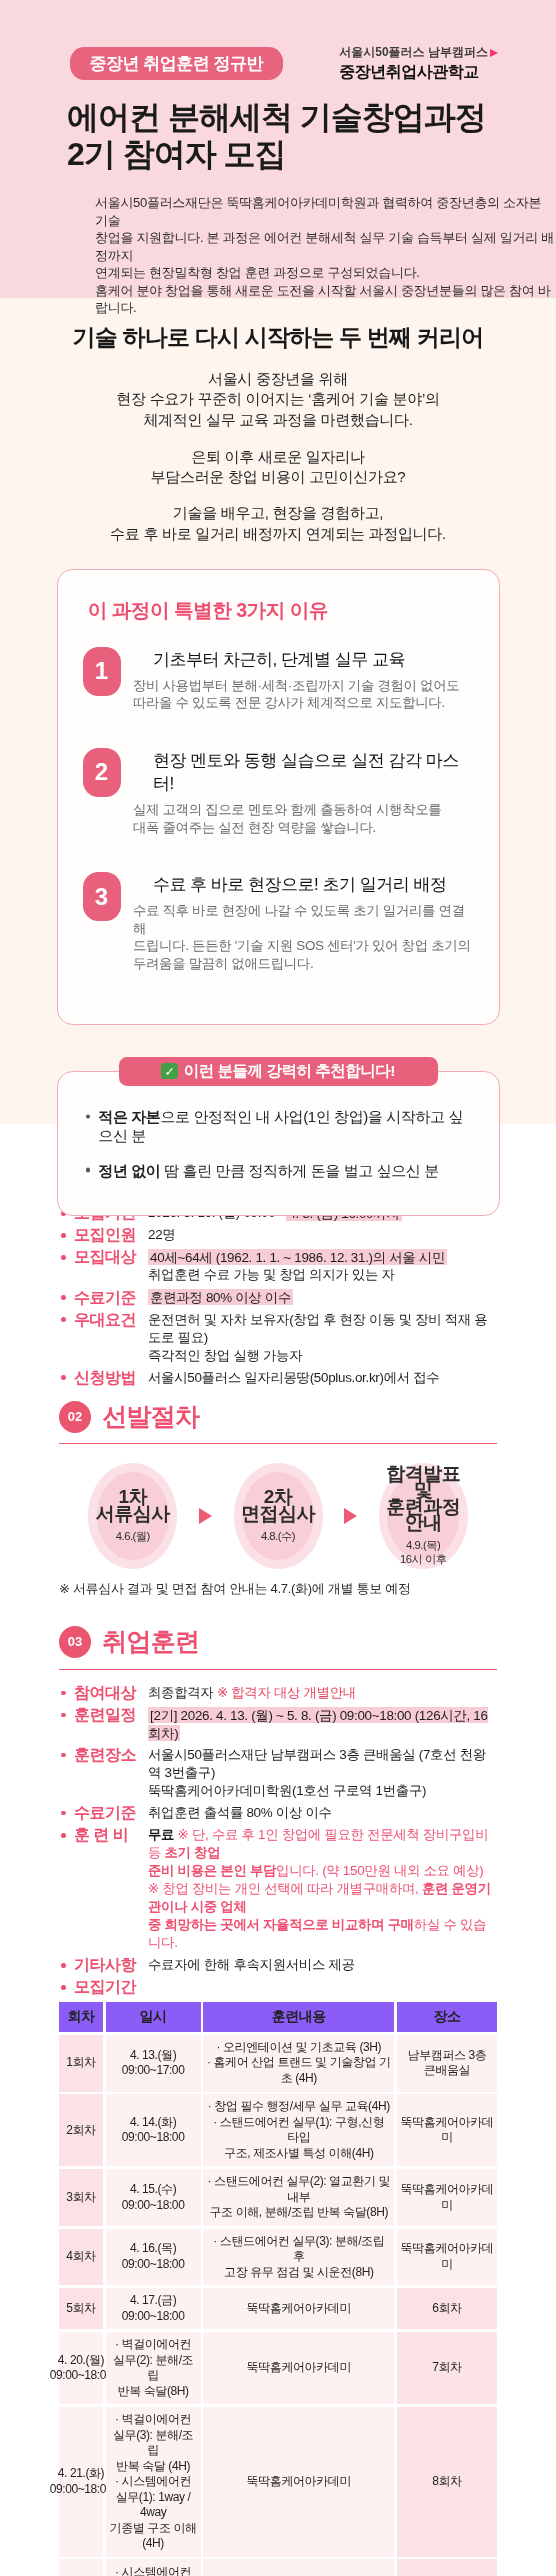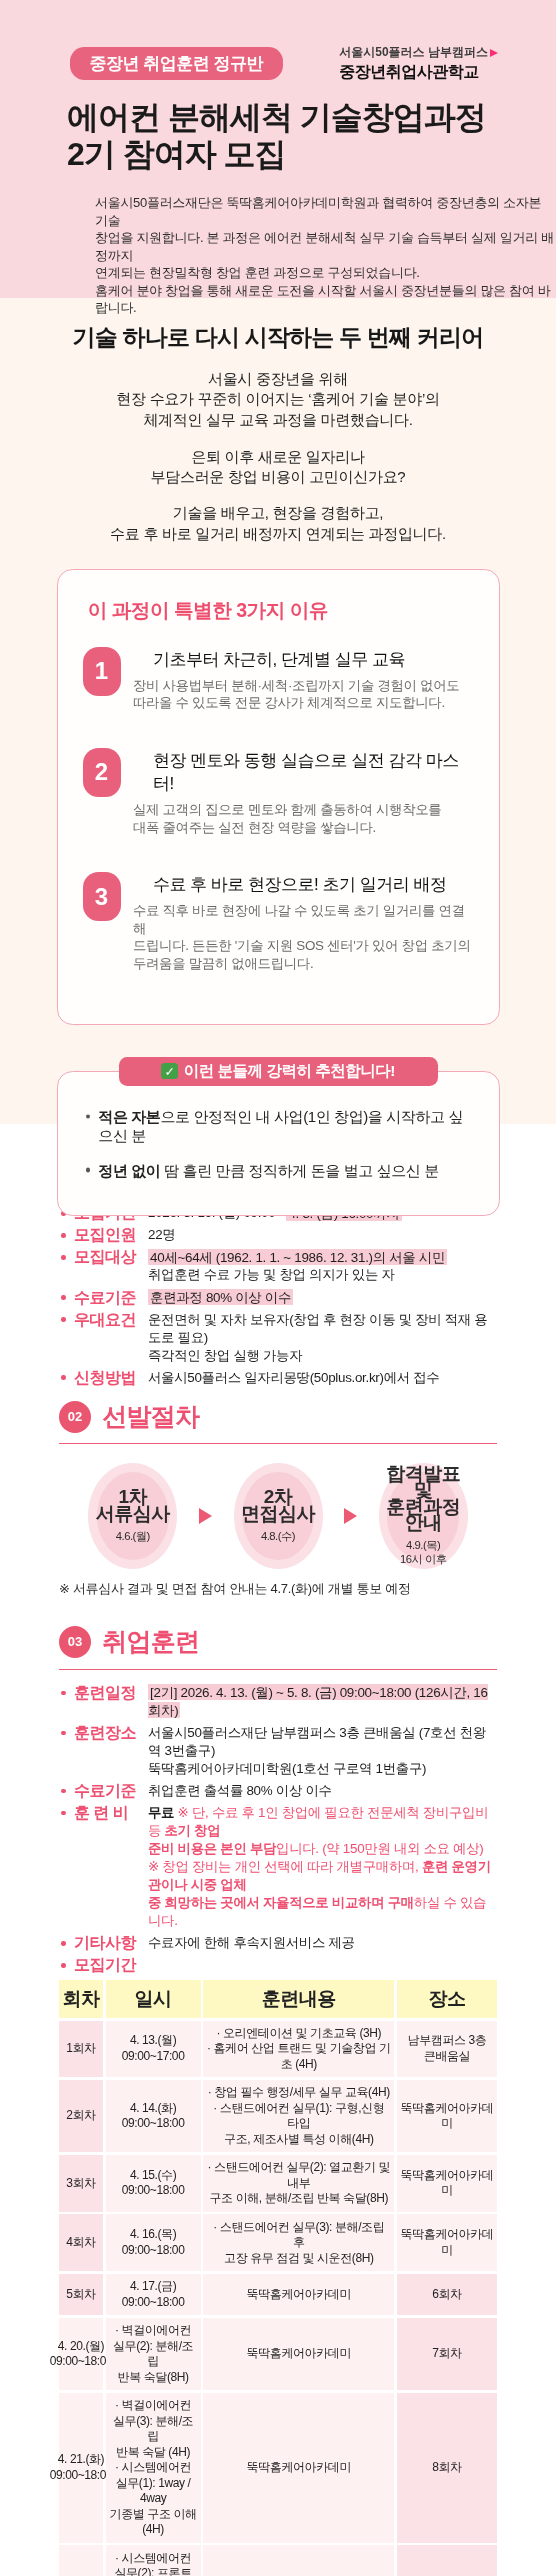--- a/index.html
+++ b/index.html
@@ -66,21 +66,21 @@
   .oval{position:relative;width:89px;height:106px;background:#fbe1e6;border-radius:50%;
         display:flex;flex-direction:column;align-items:center;justify-content:center;}
   .oval::before{content:"";position:absolute;inset:8.8px;background:#f8ced7;border-radius:50%;}
   .oval .t{position:relative;font-size:19px;font-weight:900;color:#2c2c2c;line-height:16.5px;text-align:center;letter-spacing:-0.5px;}
   .oval .d{position:relative;font-size:11.3px;color:#2c2c2c;margin-top:6.2px;line-height:14px;text-align:center;letter-spacing:-0.5px;}
   .arrow{width:0;height:0;border-top:8.8px solid transparent;border-bottom:8.8px solid transparent;border-left:13.4px solid #ed5a74;}
   .step-note{margin-top:11.3px;font-size:13px;color:#2b2b2b;letter-spacing:-0.3px;}
 
   
   .ctable{display:grid;grid-template-columns:44px 95px 1fr 100px;gap:2.6px;margin-top:5.2px;}
-  .ctable .hc{background:#fef9c3;font-size:19px;font-weight:900;color:#222;display:flex;align-items:center;justify-content:center;padding:6.2px 2.1px;letter-spacing:-0.5px;}
+  .ctable .hc{background:#8b5cf6;font-size:14px;font-weight:900;color:#222;display:flex;align-items:center;justify-content:center;padding:6.2px 2.1px;letter-spacing:-0.5px;}
   .ctable .c{background:#fdf2f1;font-size:12px;line-height:15.5px;color:#222;display:flex;align-items:center;justify-content:center;
              text-align:center;padding:5.2px 3.1px;letter-spacing:-0.4px;}
   .ctable .s{background:#fae2e6;}
 </style>
 </head>
 <body>
 
 <div class="poster">
 
   <header class="hero-pink">
@@ -234,20 +234,24 @@
     </section>
 
     <section class="container" style="margin-top:27px;">
       <div class="sec-head">
         <div class="sec-num">03</div>
         <div class="sec-title">취업훈련</div>
       </div>
       <div class="sec-rule"></div>
       <div class="rows">
         <div class="row">
+          <div class="lab">참여대상</div>
+          <div class="val"><span>최종합격자 </span><span class="rednote">※ 합격자 대상 개별안내</span></div>
+        </div>
+        <div class="row">
           <div class="lab">훈련일정</div>
           <div class="val"><span class="hl">[2기] 2026. 4. 13. (월) ~ 5. 8. (금) 09:00~18:00 (126시간, 16회차)</span></div>
         </div>
         <div class="row">
           <div class="lab">훈련장소</div>
           <div class="val pre">서울시50플러스재단 남부캠퍼스 3층 큰배움실 (7호선 천왕역 3번출구)
 뚝딱홈케어아카데미학원(1호선 구로역 1번출구)</div>
         </div>
         <div class="row">
           <div class="lab">수료기준</div>

